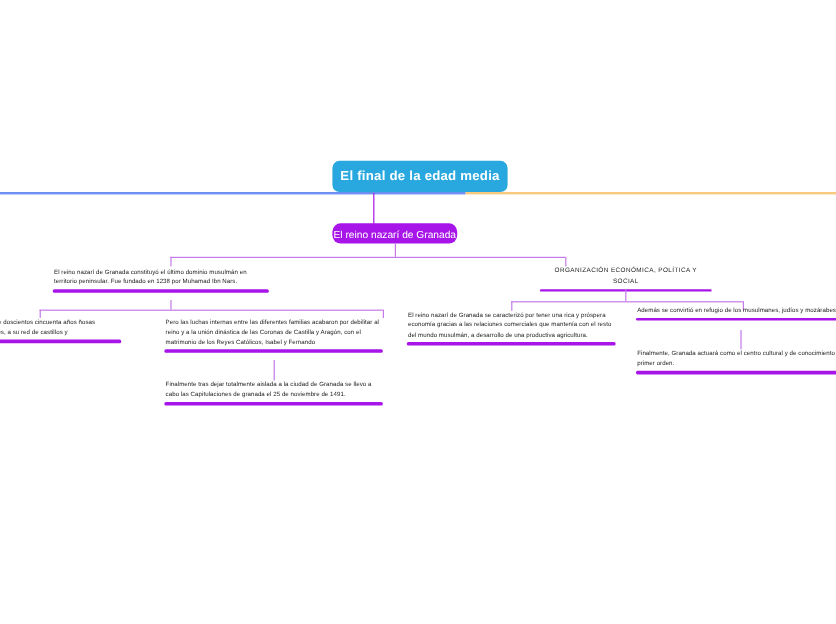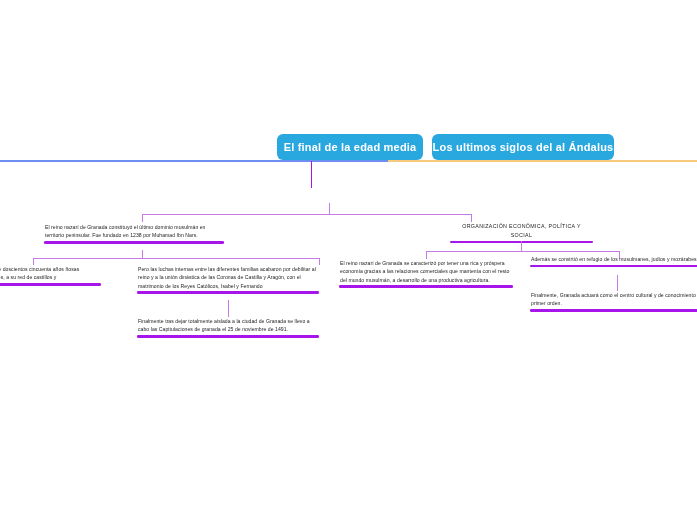--- a/index.html
+++ b/index.html
@@ -109,26 +109,26 @@
 
 <div id="canvas">
 
   <div class="rail-blue" style="left:0px; top:160px; width:388px;"></div>
   <div class="rail-sand" style="left:388px; top:160px; width:309px;"></div>
 
   <div class="topic-pill" style="left:277px; top:134px; width:146px;">
     <span>El final de la edad media</span>
   </div>
 
-  <div class="topic-pill" style="left:432px; top:134px; width:182px;">
-    <span>Los ultimos siglos del al Ándalus</span>
-  </div>
 
   <div class="line-v" style="left:311px; top:161px; height:27px; background:#a715e8;"></div>
 
+  <div class="node-purple" style="left:277px; top:186px; width:104px;">
+    <span>El reino nazarí de Granada</span>
+  </div>
 
   <div class="line-v" style="left:329px; top:203px; height:11px;"></div>
   <div class="line-h" style="left:142px; top:214px; width:329px;"></div>
   <div class="line-v" style="left:142px; top:214px; height:8px;"></div>
   <div class="line-v" style="left:471px; top:214px; height:8px;"></div>
 
   <div class="leaf" style="left:44px; top:223px; width:180px;">
     <span class="leaf-text">El reino nazarí de Granada constituyó el último dominio musulmán en territorio peninsular. Fue fundado en 1238 por Muhamad Ibn Nars.</span>
     <div class="leaf-bar"></div>
   </div>

